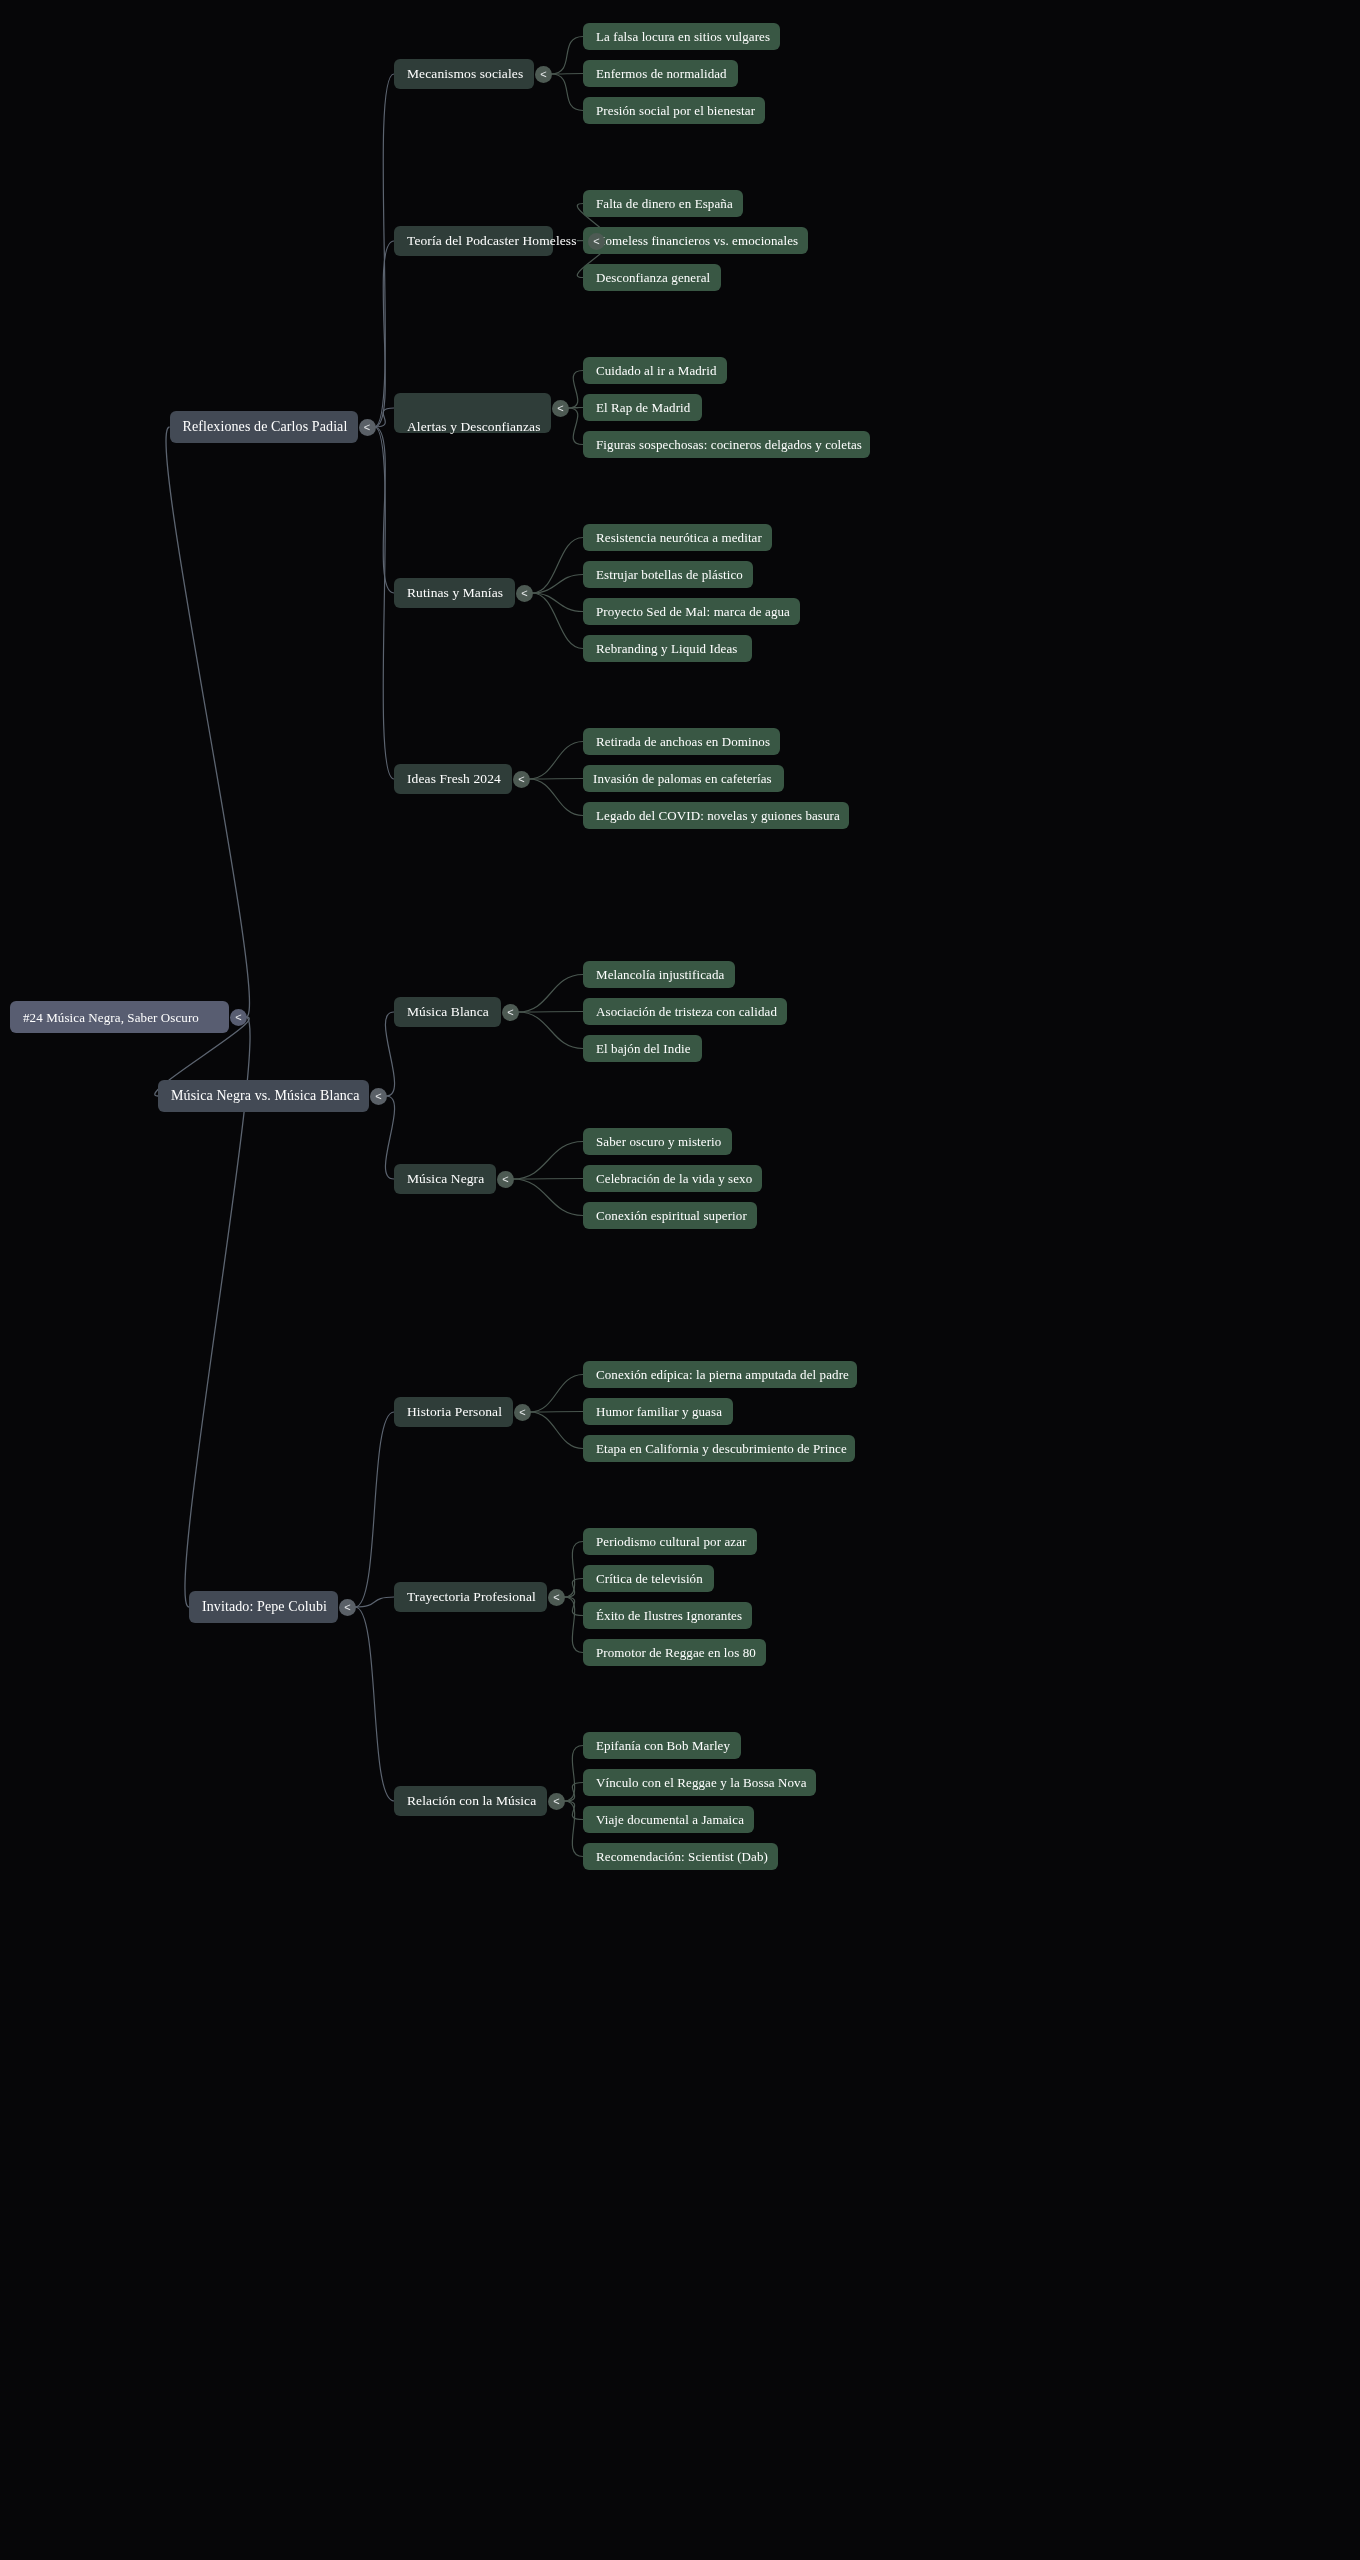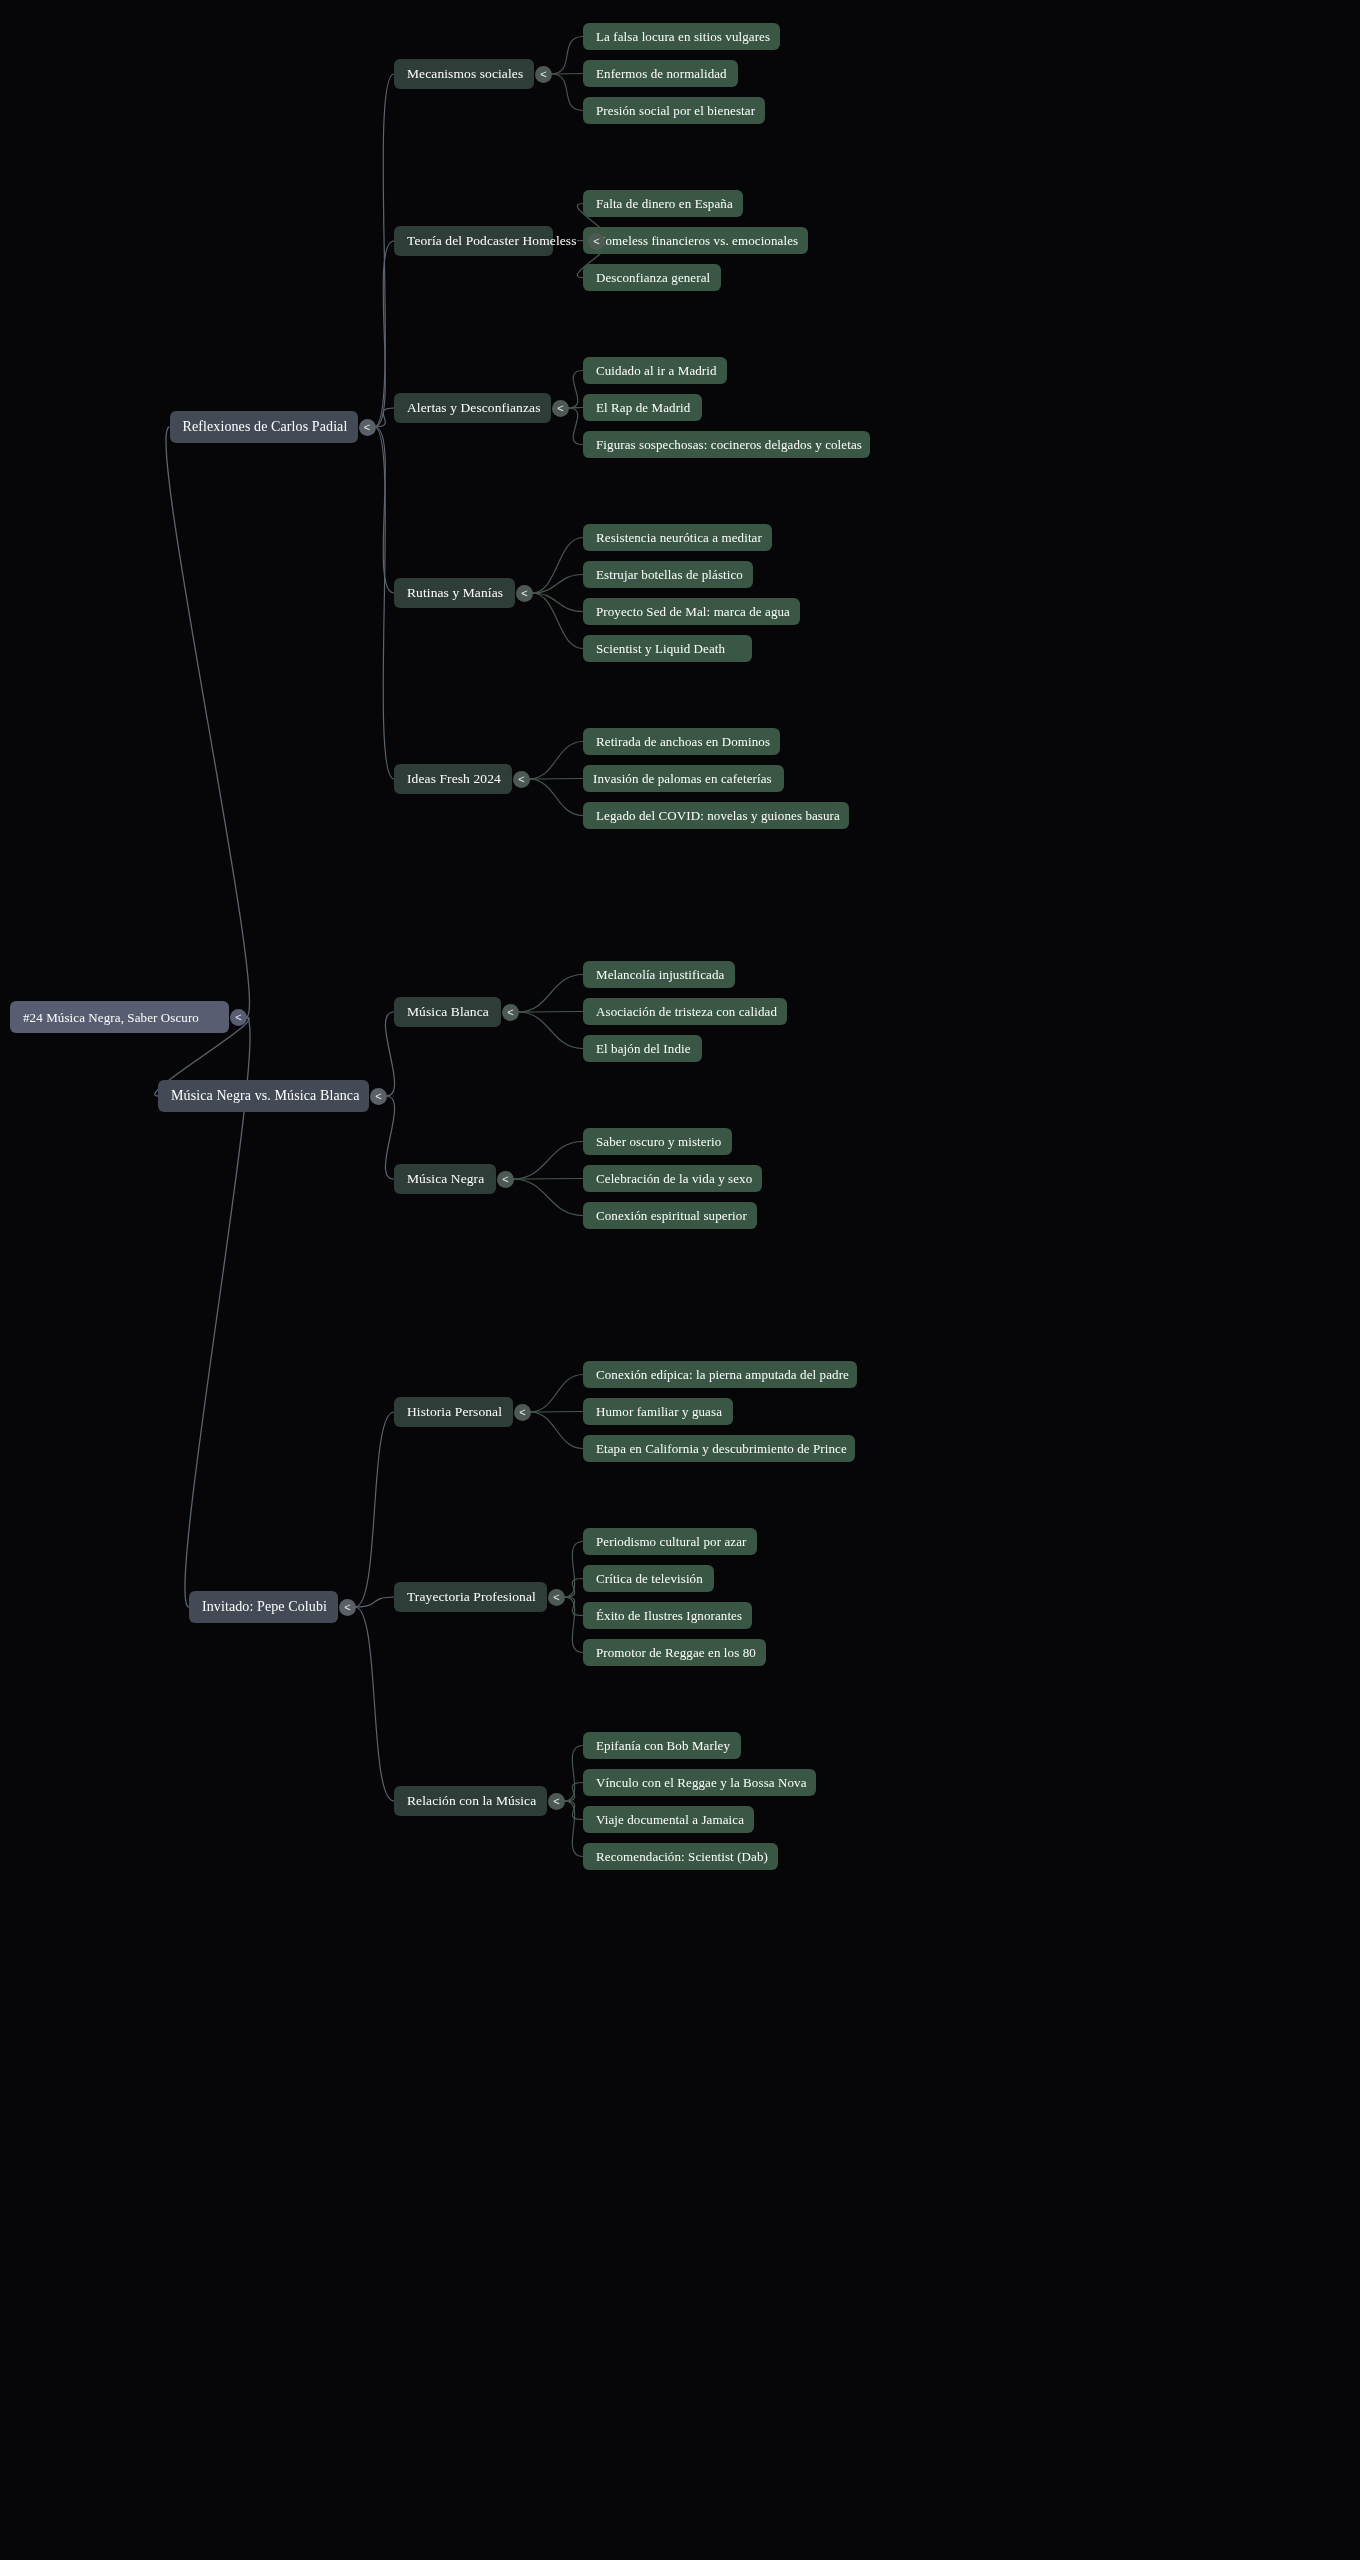--- a/index.html
+++ b/index.html
@@ -150,35 +150,35 @@
     <div class="toggle t-lvl3" style="left: 588px; top: 232.5px;">&lt;</div>
     <div class="node leaf" style="left: 583px; top: 357px; width: 144px; height: 27px;">
       <span>Cuidado al ir a Madrid</span>
     </div>
     <div class="node leaf" style="left: 583px; top: 394px; width: 119px; height: 27px;">
       <span>El Rap de Madrid</span>
     </div>
     <div class="node leaf" style="left: 583px; top: 431px; width: 287px; height: 27px;">
       <span>Figuras sospechosas: cocineros delgados y coletas</span>
     </div>
-    <div class="node lvl3" style="left: 394px; top: 393px; width: 157px; height: 30px;">
+    <div class="node lvl3" style="left: 394px; top: 393px; width: 157px; height: 40px; align-items: flex-end;">
       <span>Alertas y Desconfianzas</span>
     </div>
     <div class="toggle t-lvl3" style="left: 552px; top: 399.5px;">&lt;</div>
     <div class="node leaf" style="left: 583px; top: 524px; width: 189px; height: 27px;">
       <span>Resistencia neurótica a meditar</span>
     </div>
     <div class="node leaf" style="left: 583px; top: 561px; width: 170px; height: 27px;">
       <span>Estrujar botellas de plástico</span>
     </div>
     <div class="node leaf" style="left: 583px; top: 598px; width: 217px; height: 27px;">
       <span>Proyecto Sed de Mal: marca de agua</span>
     </div>
     <div class="node leaf" style="left: 583px; top: 635px; width: 169px; height: 27px;">
-      <span>Scientist y Liquid Death</span>
+      <span>Rebranding y Liquid Ideas</span>
     </div>
     <div class="node lvl3" style="left: 394px; top: 578px; width: 121px; height: 30px;">
       <span>Rutinas y Manías</span>
     </div>
     <div class="toggle t-lvl3" style="left: 516px; top: 584.5px;">&lt;</div>
     <div class="node leaf" style="left: 583px; top: 728px; width: 197px; height: 27px;">
       <span>Retirada de anchoas en Dominos</span>
     </div>
     <div class="node leaf" style="left: 583px; top: 765px; width: 201px; height: 27px; padding-left: 10px;">
       <span>Invasión de palomas en cafeterías</span>

